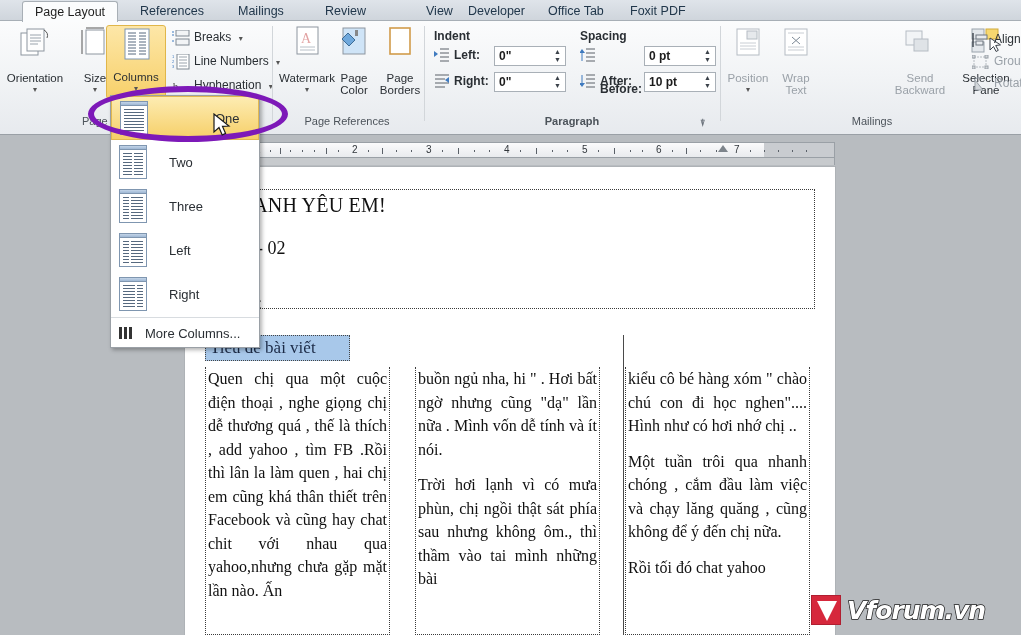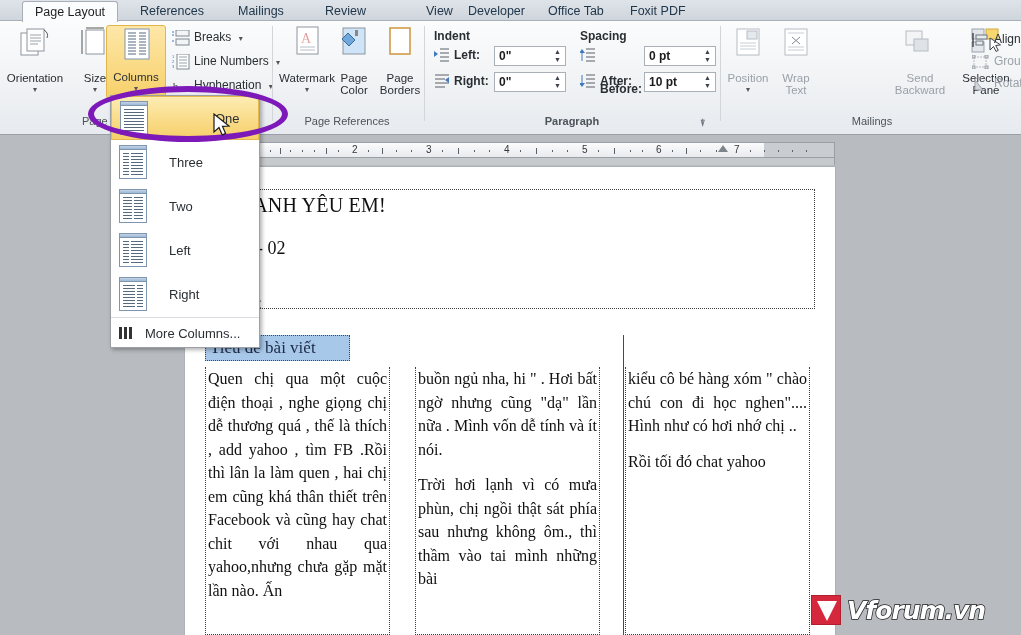--- a/index.html
+++ b/index.html
@@ -595,79 +595,79 @@
           <i></i>
           <i></i>
       </span>
     </span>
     <span class="mi-label">One</span>
   </div>
 
   <div class="menu-item">
     <span class="colicon">
       <span class="topbar"></span>
-      <span class="pane" style="left:3px;width:6px;top:7px">
-          <i></i>
-          <i></i>
-          <i></i>
-          <i></i>
-          <i></i>
-          <i></i>
-          <i></i>
-          <i></i>
-        </span>
-      <span class="pane" style="left:11px;width:6px;top:7px">
-          <i></i>
-          <i></i>
-          <i></i>
-          <i></i>
-          <i></i>
-          <i></i>
-          <i></i>
-          <i></i>
-        </span>
-      <span class="pane" style="right:3px;width:6px;top:7px">
+      <span class="pane" style="left:3px;width:9px;top:7px">
+          <i></i>
+          <i></i>
+          <i></i>
+          <i></i>
+          <i></i>
+          <i></i>
+          <i></i>
+          <i></i>
+        </span>
+      <span class="pane" style="right:3px;width:9px;top:7px">
           <i></i>
           <i></i>
           <i></i>
           <i></i>
           <i></i>
           <i></i>
           <i></i>
           <i></i>
         </span>
     </span>
-    <span class="mi-label">Three</span>
+    <span class="mi-label">Two</span>
   </div>
 
   <div class="menu-item">
     <span class="colicon">
       <span class="topbar"></span>
-      <span class="pane" style="left:3px;width:9px;top:7px">
-          <i></i>
-          <i></i>
-          <i></i>
-          <i></i>
-          <i></i>
-          <i></i>
-          <i></i>
-          <i></i>
-        </span>
-      <span class="pane" style="right:3px;width:9px;top:7px">
+      <span class="pane" style="left:3px;width:6px;top:7px">
+          <i></i>
+          <i></i>
+          <i></i>
+          <i></i>
+          <i></i>
+          <i></i>
+          <i></i>
+          <i></i>
+        </span>
+      <span class="pane" style="left:11px;width:6px;top:7px">
+          <i></i>
+          <i></i>
+          <i></i>
+          <i></i>
+          <i></i>
+          <i></i>
+          <i></i>
+          <i></i>
+        </span>
+      <span class="pane" style="right:3px;width:6px;top:7px">
           <i></i>
           <i></i>
           <i></i>
           <i></i>
           <i></i>
           <i></i>
           <i></i>
           <i></i>
         </span>
     </span>
-    <span class="mi-label">Two</span>
+    <span class="mi-label">Three</span>
   </div>
 
   <div class="menu-item">
     <span class="colicon">
       <span class="topbar"></span>
       <span class="pane" style="left:3px;width:6px;top:7px">
           <i></i>
           <i></i>
           <i></i>
           <i></i>
@@ -808,20 +808,21 @@
   <div id="cols-wrap">
     <div class="doc-col" style="left:0">
       <p>Quen chị qua một cuộc điện thoại , nghe giọng chị dễ thương quá , thế là thích , add yahoo , tìm FB .Rồi thì lân la làm quen , hai chị em cũng khá thân thiết trên Facebook và cũng hay chat chit với nhau qua yahoo,nhưng chưa gặp mặt lần nào. Ấn</p>
     </div>
     <div class="doc-col" style="left:210px">
       <p>buồn ngủ nha, hi " . Hơi bất ngờ nhưng cũng "dạ" lần nữa . Mình vốn dễ tính và ít nói.</p>
       <p>Trời hơi lạnh vì có mưa phùn, chị ngồi thật sát phía sau nhưng không ôm., thì thầm vào tai mình những bài</p>
     </div>
     <div class="doc-col" style="left:420px">
       <p>kiểu cô bé hàng xóm " chào chú con đi học nghen".... Hình như có hơi nhớ chị ..</p>
+      <p>Một tuần trôi qua nhanh chóng , cắm đầu làm việc và chạy lăng quăng , cũng không để ý đến chị nữa.</p>
       <p>Rồi tối đó chat yahoo</p>
     </div>
     <div id="col-divider"></div>
   </div>
 </div>
 
 <div id="watermark">
   <span id="wm-badge"></span>
   <span id="wm-text">Vforum.vn</span>
 </div>

